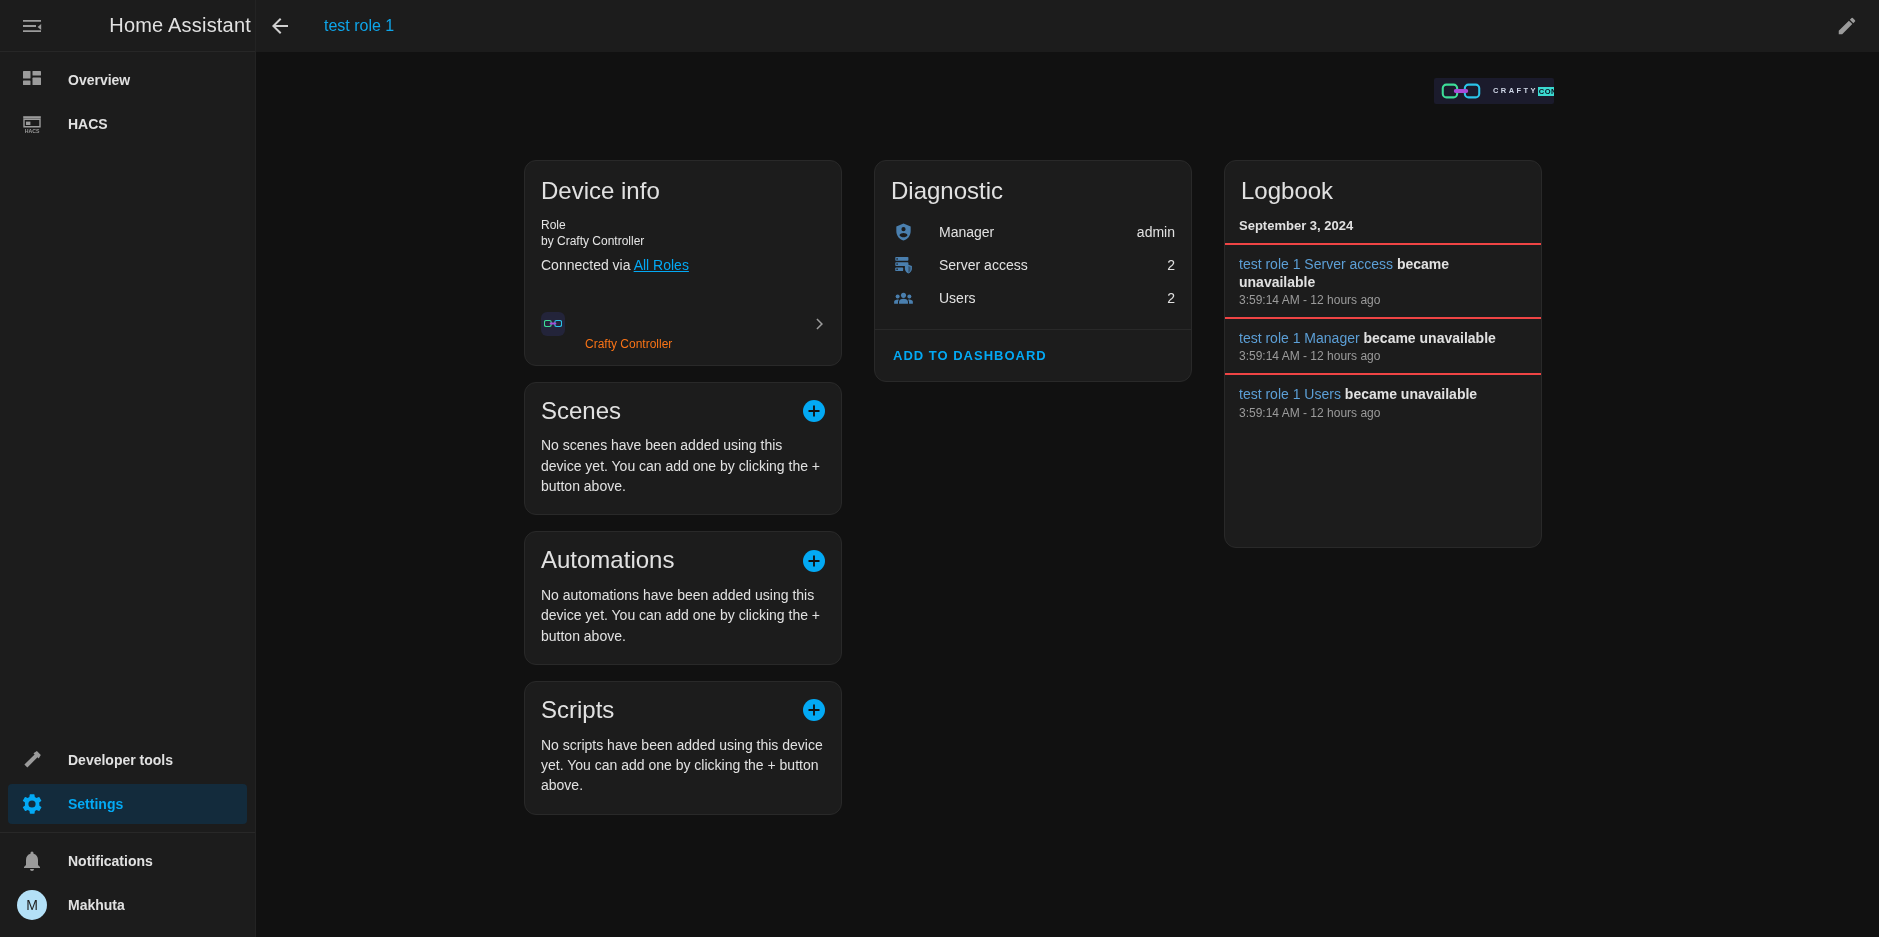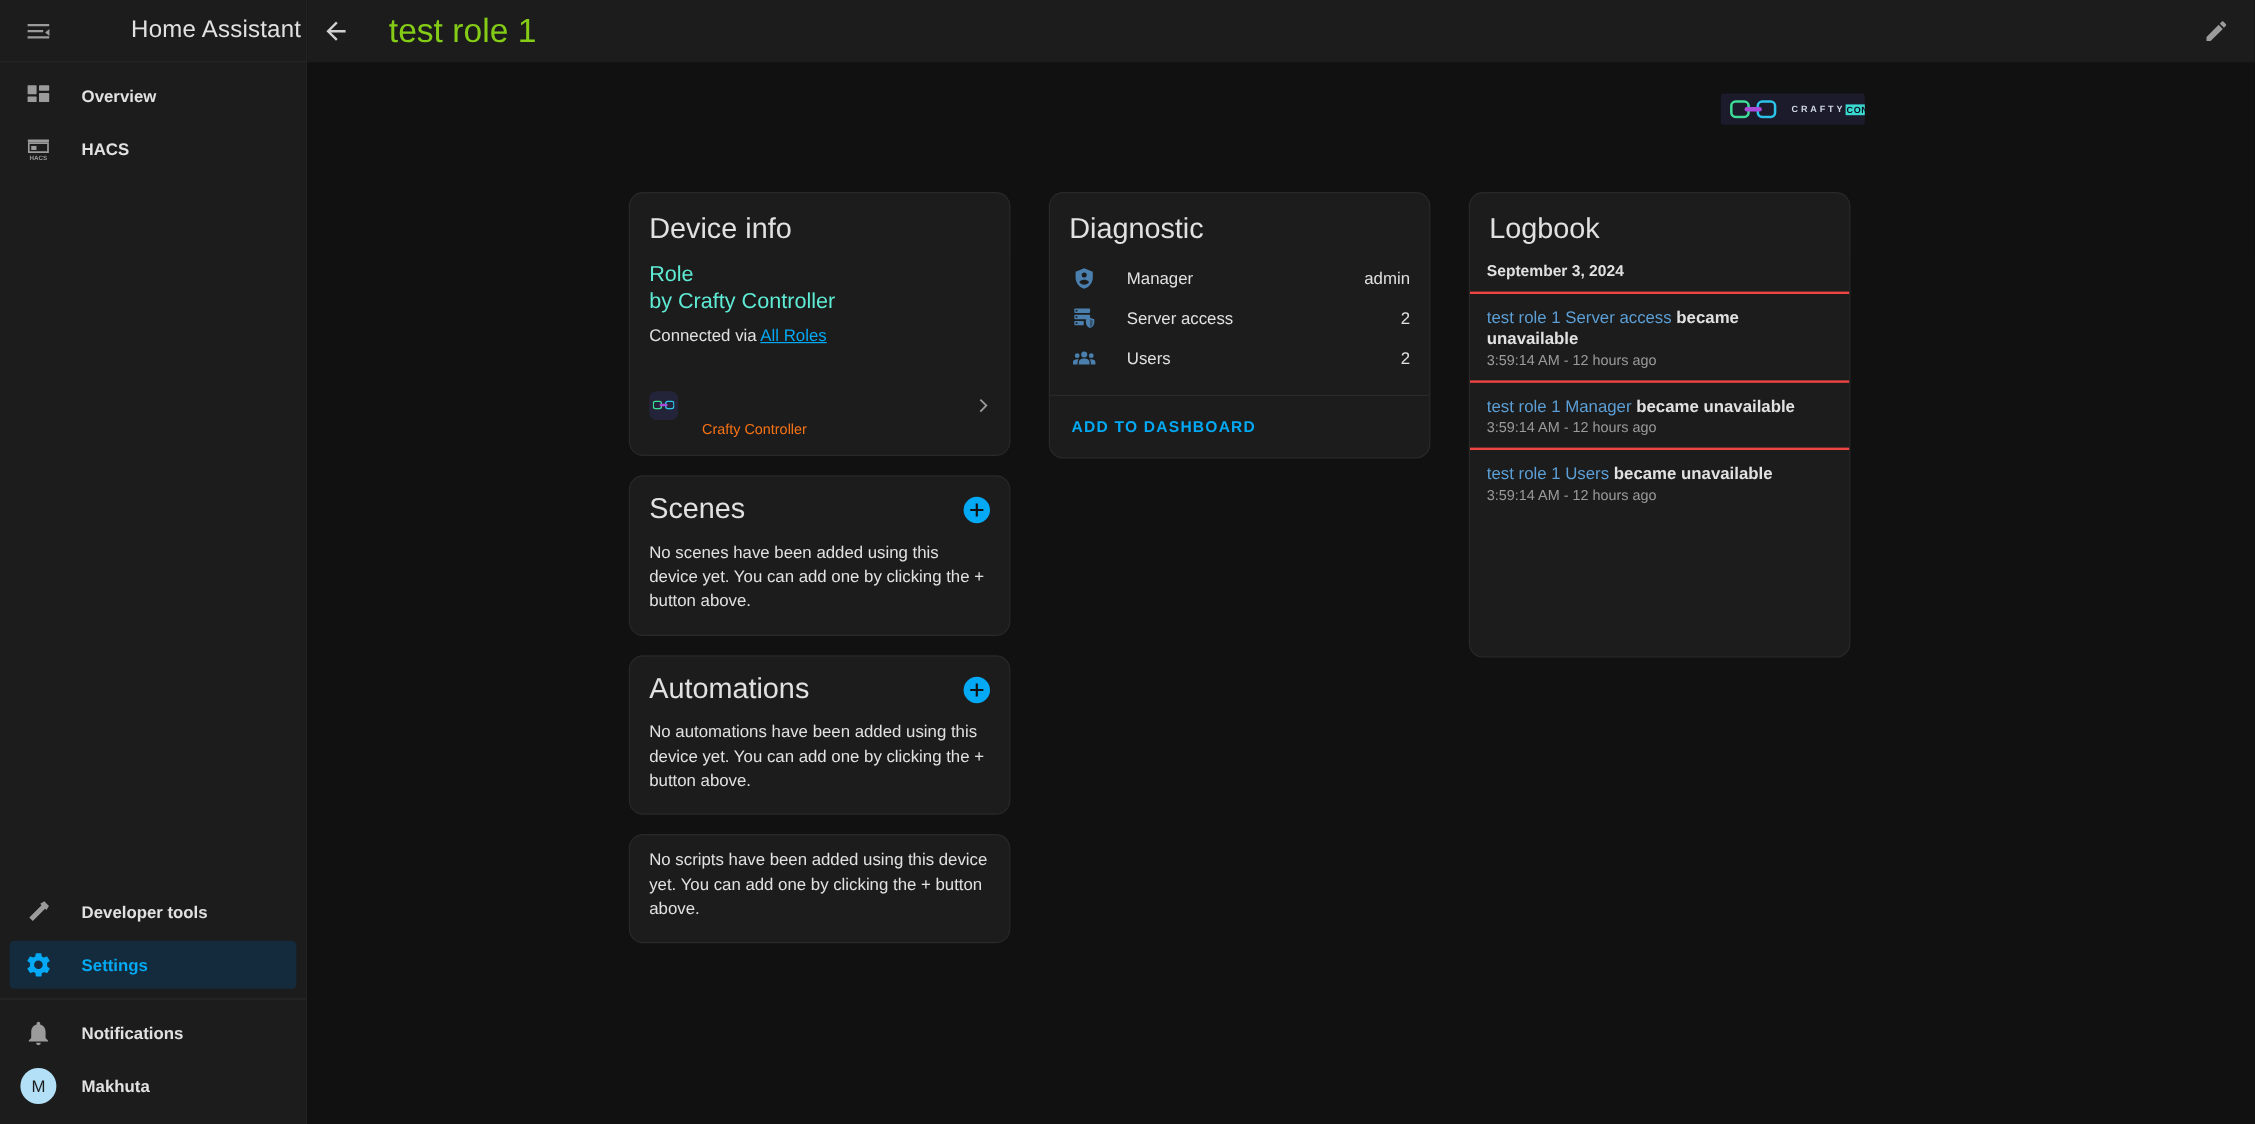--- a/index.html
+++ b/index.html
@@ -66,21 +66,21 @@
     height: 52px; display: flex; align-items: center;
     background: #1c1c1c; border-bottom: 1px solid #1c1c1c;
     padding-right: 8px;
   }
   .icon-btn {
     width: 48px; height: 48px; border-radius: 50%;
     display: flex; align-items: center; justify-content: center;
     cursor: pointer; flex: 0 0 auto;
   }
   .topbar-title {
-    font-size: 28px; color: #84cc16; margin-left: 20px;
+    font-size: 16px; color: #0ea5e9; margin-left: 20px;
     white-space: nowrap; flex: 1 1 auto;
   }
 
   .content {
     position: relative;
     height: 885px;
     overflow: hidden;
     background: #111111;
   }
 
@@ -131,21 +131,21 @@
     background: #03a9f4; display: flex; align-items: center;
     justify-content: center; cursor: pointer; flex: 0 0 auto;
   }
   .add-btn svg { display: block; }
   .card-body {
     padding: 10px 16px 18px 16px; font-size: 14px;
     color: #e1e1e1; line-height: 1.45;
   }
 
   
-  .di-sub { padding: 12px 16px 0 16px; font-size: 18px; color: #5eead4; line-height: 1.2; }
+  .di-sub { padding: 12px 16px 0 16px; font-size: 12px; color: #e5e5e5; line-height: 1.2; }
   .di-sub div { margin-bottom: 2px; }
   .di-conn { padding: 6px 16px 0 16px; font-size: 14px; color: #e1e1e1; }
   .di-conn a { color: #03a9f4; text-decoration: underline; cursor: pointer; }
   .di-row {
     display: flex; align-items: center; cursor: pointer;
     padding: 8px 12px 14px 16px; margin-top: 16px;
   }
   .di-logo-box {
     width: 24px; height: 24px; border-radius: 6px; background: #23243a;
     display: flex; align-items: center; justify-content: center; flex: 0 0 auto;
@@ -359,20 +359,28 @@
               <span class="add-btn">
                 <svg width="22" height="22" viewBox="0 0 24 24" fill="#111111">
                   <path d="M11 6h2v5h5v2h-5v5h-2v-5H6v-2h5z"></path>
                 </svg>
               </span>
             </div>
             <div class="card-body">No automations have been added using this device yet. You can add one by clicking the + button above.</div>
           </div>
 
           <div class="card">
+            <div class="card-title-row">
+              <span class="card-title">Scripts</span>
+              <span class="add-btn">
+                <svg width="22" height="22" viewBox="0 0 24 24" fill="#111111">
+                  <path d="M11 6h2v5h5v2h-5v5h-2v-5H6v-2h5z"></path>
+                </svg>
+              </span>
+            </div>
             <div class="card-body">No scripts have been added using this device yet. You can add one by clicking the + button above.</div>
           </div>
         </div>
 
         <div class="col">
           <div class="card">
             <div class="card-title">Diagnostic</div>
             <div class="diag-list">
 
               <div class="diag-row">

